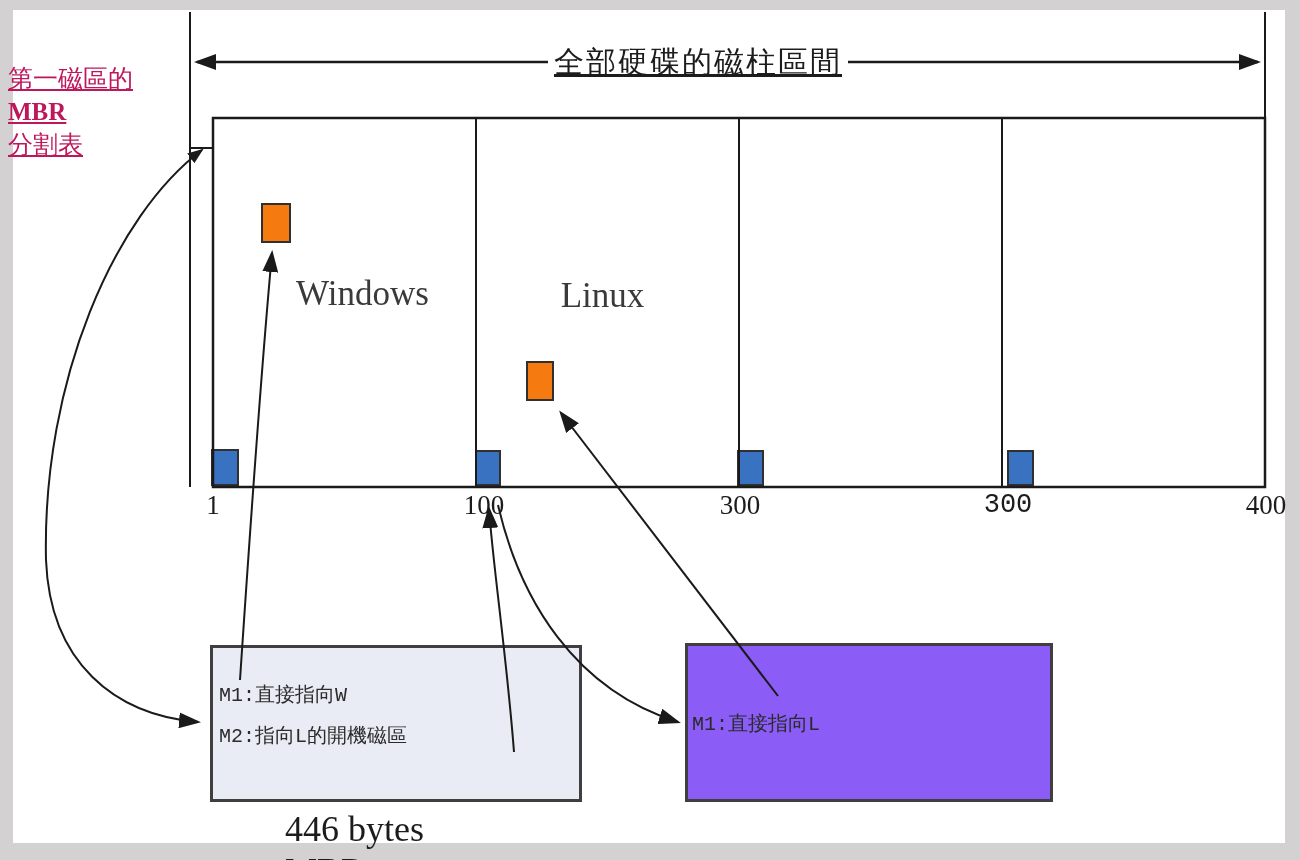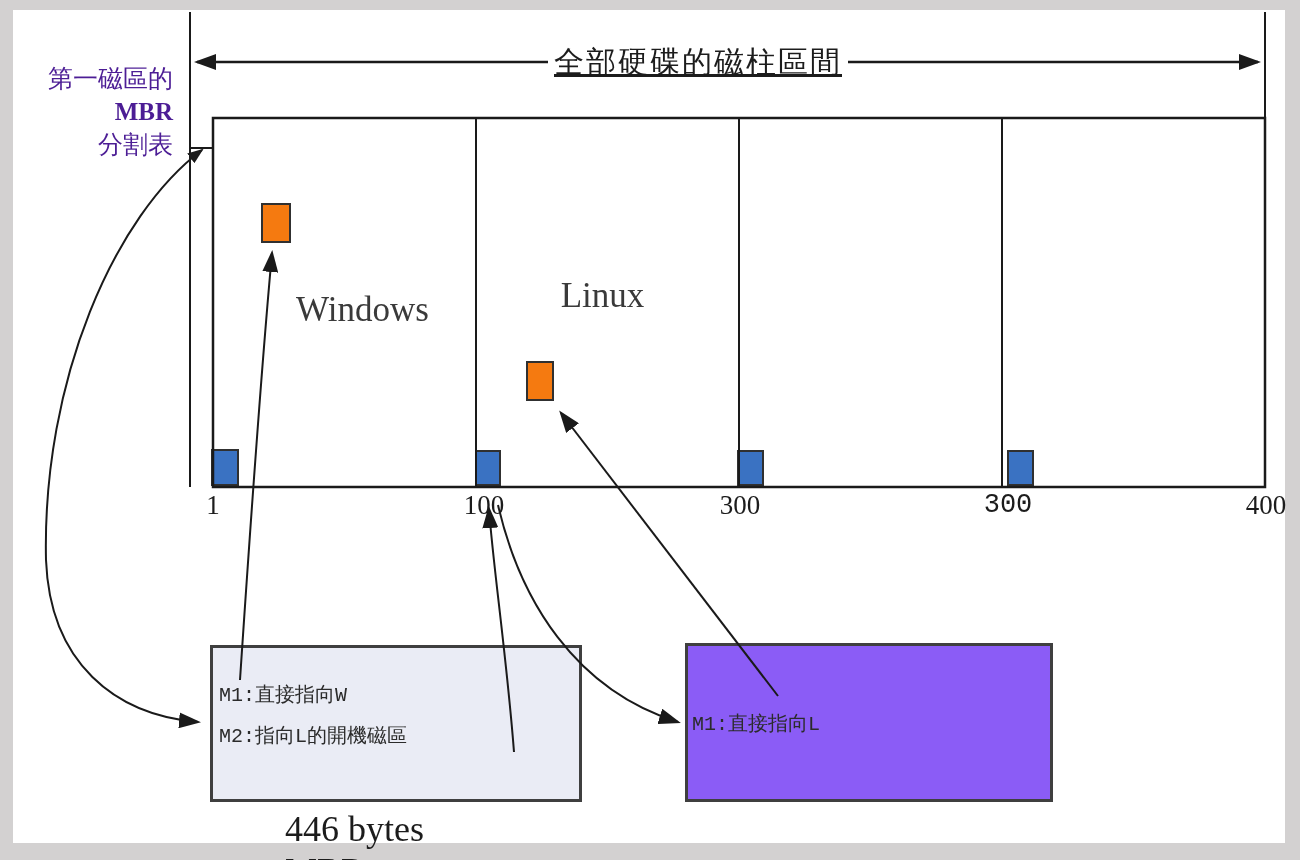--- a/index.html
+++ b/index.html
@@ -36,34 +36,35 @@
     font-size: 30px;
     letter-spacing: 2px;
     color: #1c1c1c;
     white-space: nowrap;
   }
 
   .left-label {
     position: absolute;
     left: 8px; top: 62px;
     width: 165px;
-    text-align: right;
+    text-align: left;
     font-size: 25px;
     line-height: 33px;
-    color: #4c1d95;
+    color: #be185d;
+    text-decoration: underline;
   }
   .left-label .mbr { font-weight: bold; }
 
   .partition-label {
     position: absolute;
     font-size: 35px;
     color: #3a3a3a;
     text-align: center;
   }
-  #label-windows { left: 250px; top: 290px; width: 225px; }
+  #label-windows { left: 250px; top: 274px; width: 225px; }
   #label-linux   { left: 525px; top: 276px; width: 155px; }
 
   .tick-label {
     position: absolute;
     top: 490px;
     width: 90px;
     text-align: center;
     font-size: 27px;
     color: #1c1c1c;
   }

